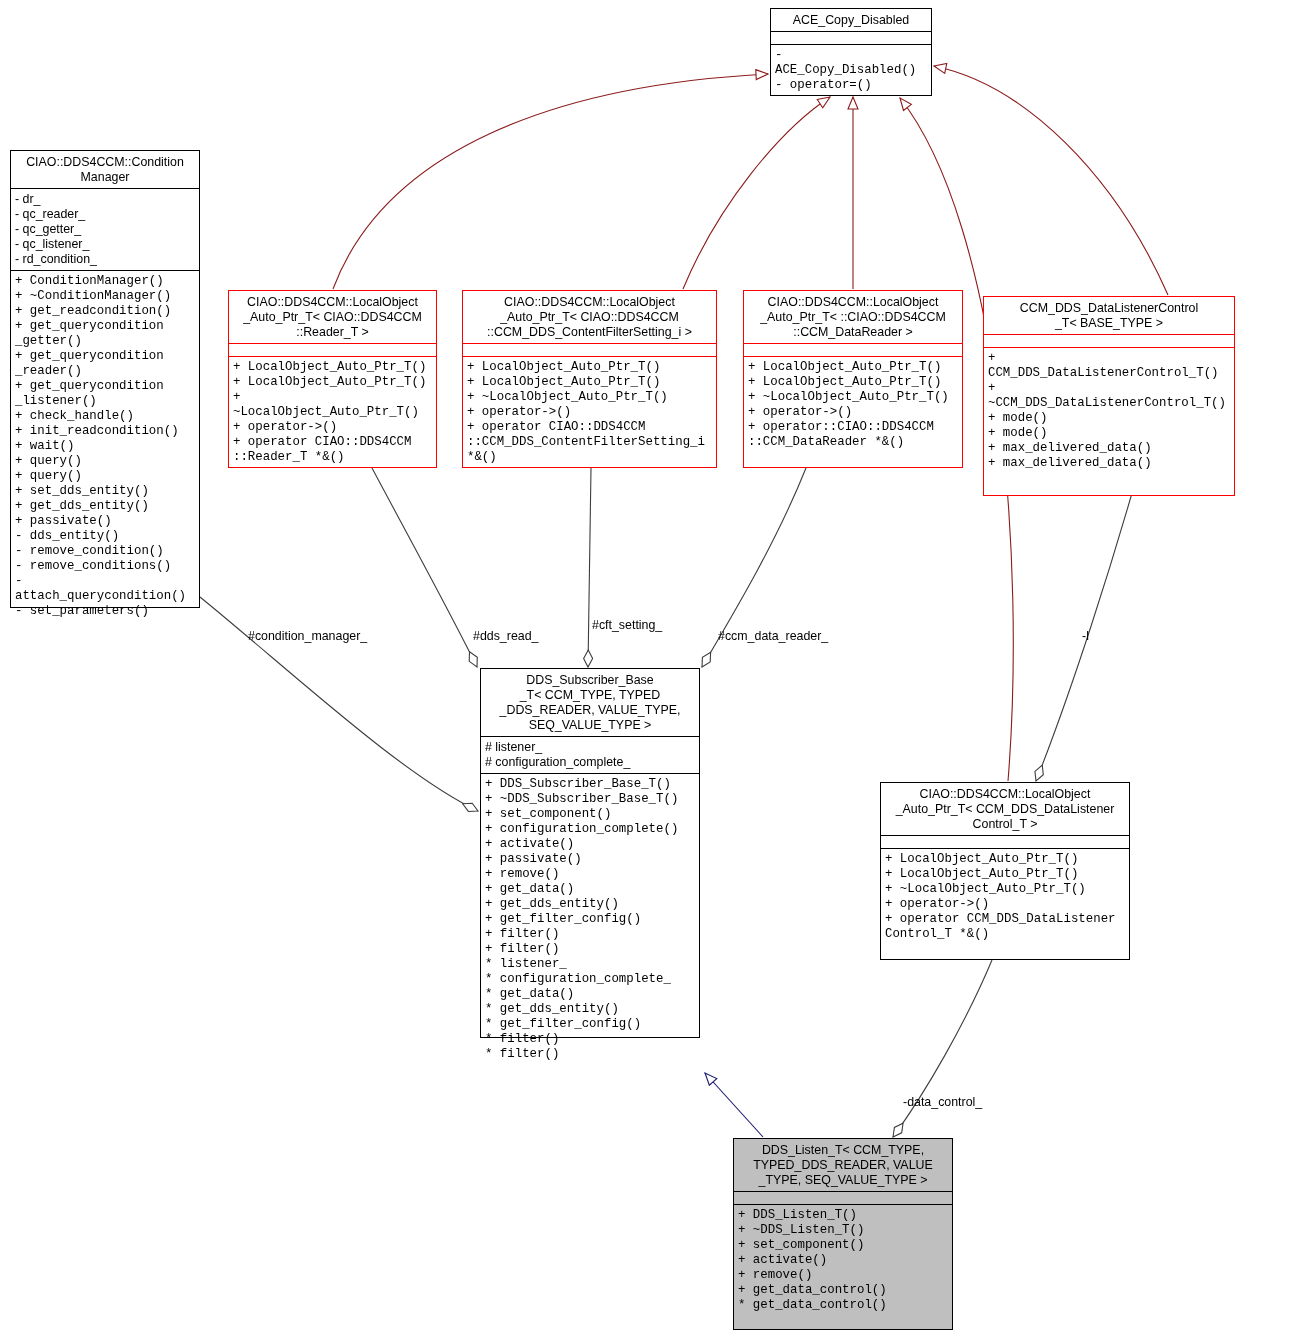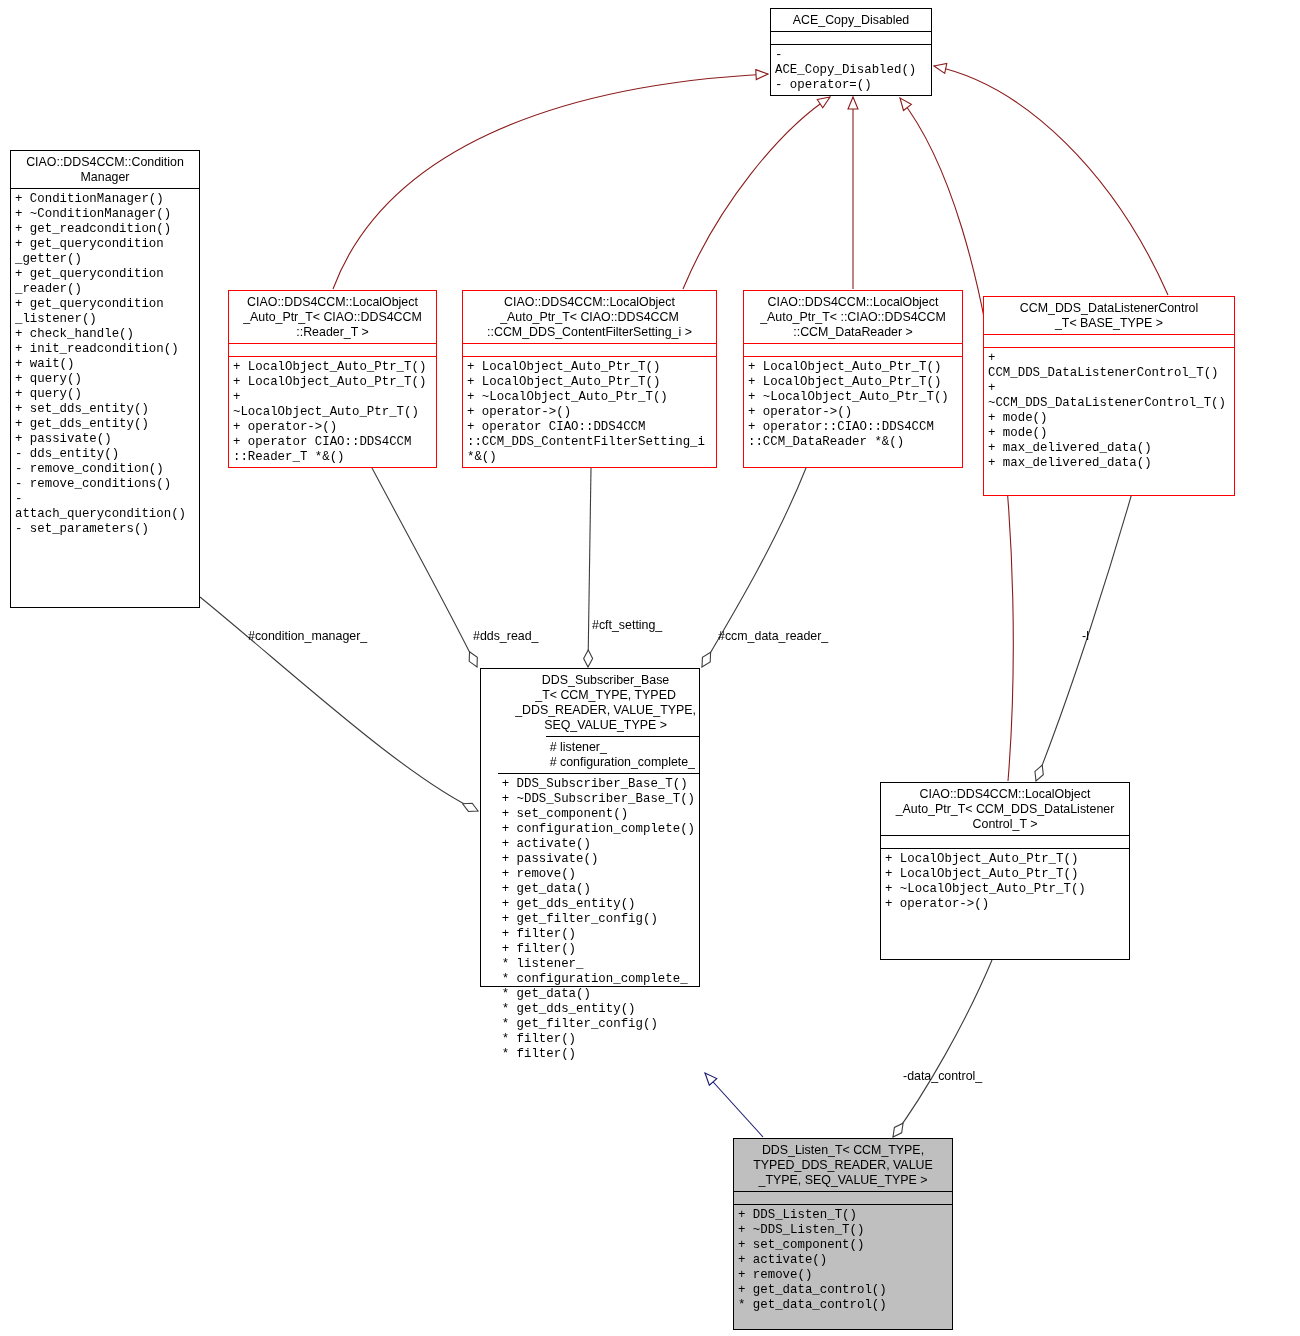--- a/index.html
+++ b/index.html
@@ -80,20 +80,27 @@
     <div class="uml-attrs"></div>
     <div class="uml-methods">
         <div class="member-line">- ACE_Copy_Disabled()</div>
         <div class="member-line">- operator=()</div>
       </div>
   </div>
 
   <div class="uml-class" style="left:10px; top:150px; width:190px; height:458px;justify-content:center;">
     <div class="uml-title">CIAO::DDS4CCM::Condition
 Manager</div>
+    <div class="uml-attrs">
+        <div class="member-line">- dr_</div>
+        <div class="member-line">- qc_reader_</div>
+        <div class="member-line">- qc_getter_</div>
+        <div class="member-line">- qc_listener_</div>
+        <div class="member-line">- rd_condition_</div>
+      </div>
     <div class="uml-methods">
         <div class="member-line">+ ConditionManager()</div>
         <div class="member-line">+ ~ConditionManager()</div>
         <div class="member-line">+ get_readcondition()</div>
         <div class="member-line">+ get_querycondition
 _getter()</div>
         <div class="member-line">+ get_querycondition
 _reader()</div>
         <div class="member-line">+ get_querycondition
 _listener()</div>
@@ -165,21 +172,21 @@
     <div class="uml-methods">
         <div class="member-line">+ CCM_DDS_DataListenerControl_T()</div>
         <div class="member-line">+ ~CCM_DDS_DataListenerControl_T()</div>
         <div class="member-line">+ mode()</div>
         <div class="member-line">+ mode()</div>
         <div class="member-line">+ max_delivered_data()</div>
         <div class="member-line">+ max_delivered_data()</div>
       </div>
   </div>
 
-  <div class="uml-class" style="left:480px; top:668px; width:220px; height:319px;align-items:flex-end;">
+  <div class="uml-class" style="left:480px; top:668px; width:220px; height:370px;">
     <div class="uml-title">DDS_Subscriber_Base
 _T&lt; CCM_TYPE, TYPED
 _DDS_READER, VALUE_TYPE,
 SEQ_VALUE_TYPE &gt;</div>
     <div class="uml-attrs">
         <div class="member-line"># listener_</div>
         <div class="member-line"># configuration_complete_</div>
       </div>
     <div class="uml-methods">
         <div class="member-line">+ DDS_Subscriber_Base_T()</div>
@@ -207,20 +214,22 @@
   <div class="uml-class" style="left:880px; top:782px; width:250px; height:178px;">
     <div class="uml-title">CIAO::DDS4CCM::LocalObject
 _Auto_Ptr_T&lt; CCM_DDS_DataListener
 Control_T &gt;</div>
     <div class="uml-attrs"></div>
     <div class="uml-methods">
         <div class="member-line">+ LocalObject_Auto_Ptr_T()</div>
         <div class="member-line">+ LocalObject_Auto_Ptr_T()</div>
         <div class="member-line">+ ~LocalObject_Auto_Ptr_T()</div>
         <div class="member-line">+ operator-&gt;()</div>
+        <div class="member-line">+ operator CCM_DDS_DataListener
+Control_T *&amp;()</div>
       </div>
   </div>
 
   <div class="uml-class selected" style="left:733px; top:1138px; width:220px; height:192px;">
     <div class="uml-title">DDS_Listen_T&lt; CCM_TYPE,
 TYPED_DDS_READER, VALUE
 _TYPE, SEQ_VALUE_TYPE &gt;</div>
     <div class="uml-attrs"></div>
     <div class="uml-methods">
         <div class="member-line">+ DDS_Listen_T()</div>
@@ -231,15 +240,15 @@
         <div class="member-line">+ get_data_control()</div>
         <div class="member-line">* get_data_control()</div>
       </div>
   </div>
 
   <div class="edge-label" style="left:248px; top:629px;">#condition_manager_</div>
   <div class="edge-label" style="left:473px; top:629px;text-align:center;">#dds_read_</div>
   <div class="edge-label" style="left:592px; top:618px;">#cft_setting_</div>
   <div class="edge-label" style="left:718px; top:629px;">#ccm_data_reader_</div>
   <div class="edge-label" style="left:1082px; top:629px;">-l</div>
-  <div class="edge-label" style="left:903px; top:1069px;">-data_control_</div>
+  <div class="edge-label" style="left:903px; top:1095px;">-data_control_</div>
 
 </div>
 
 </body></html>

